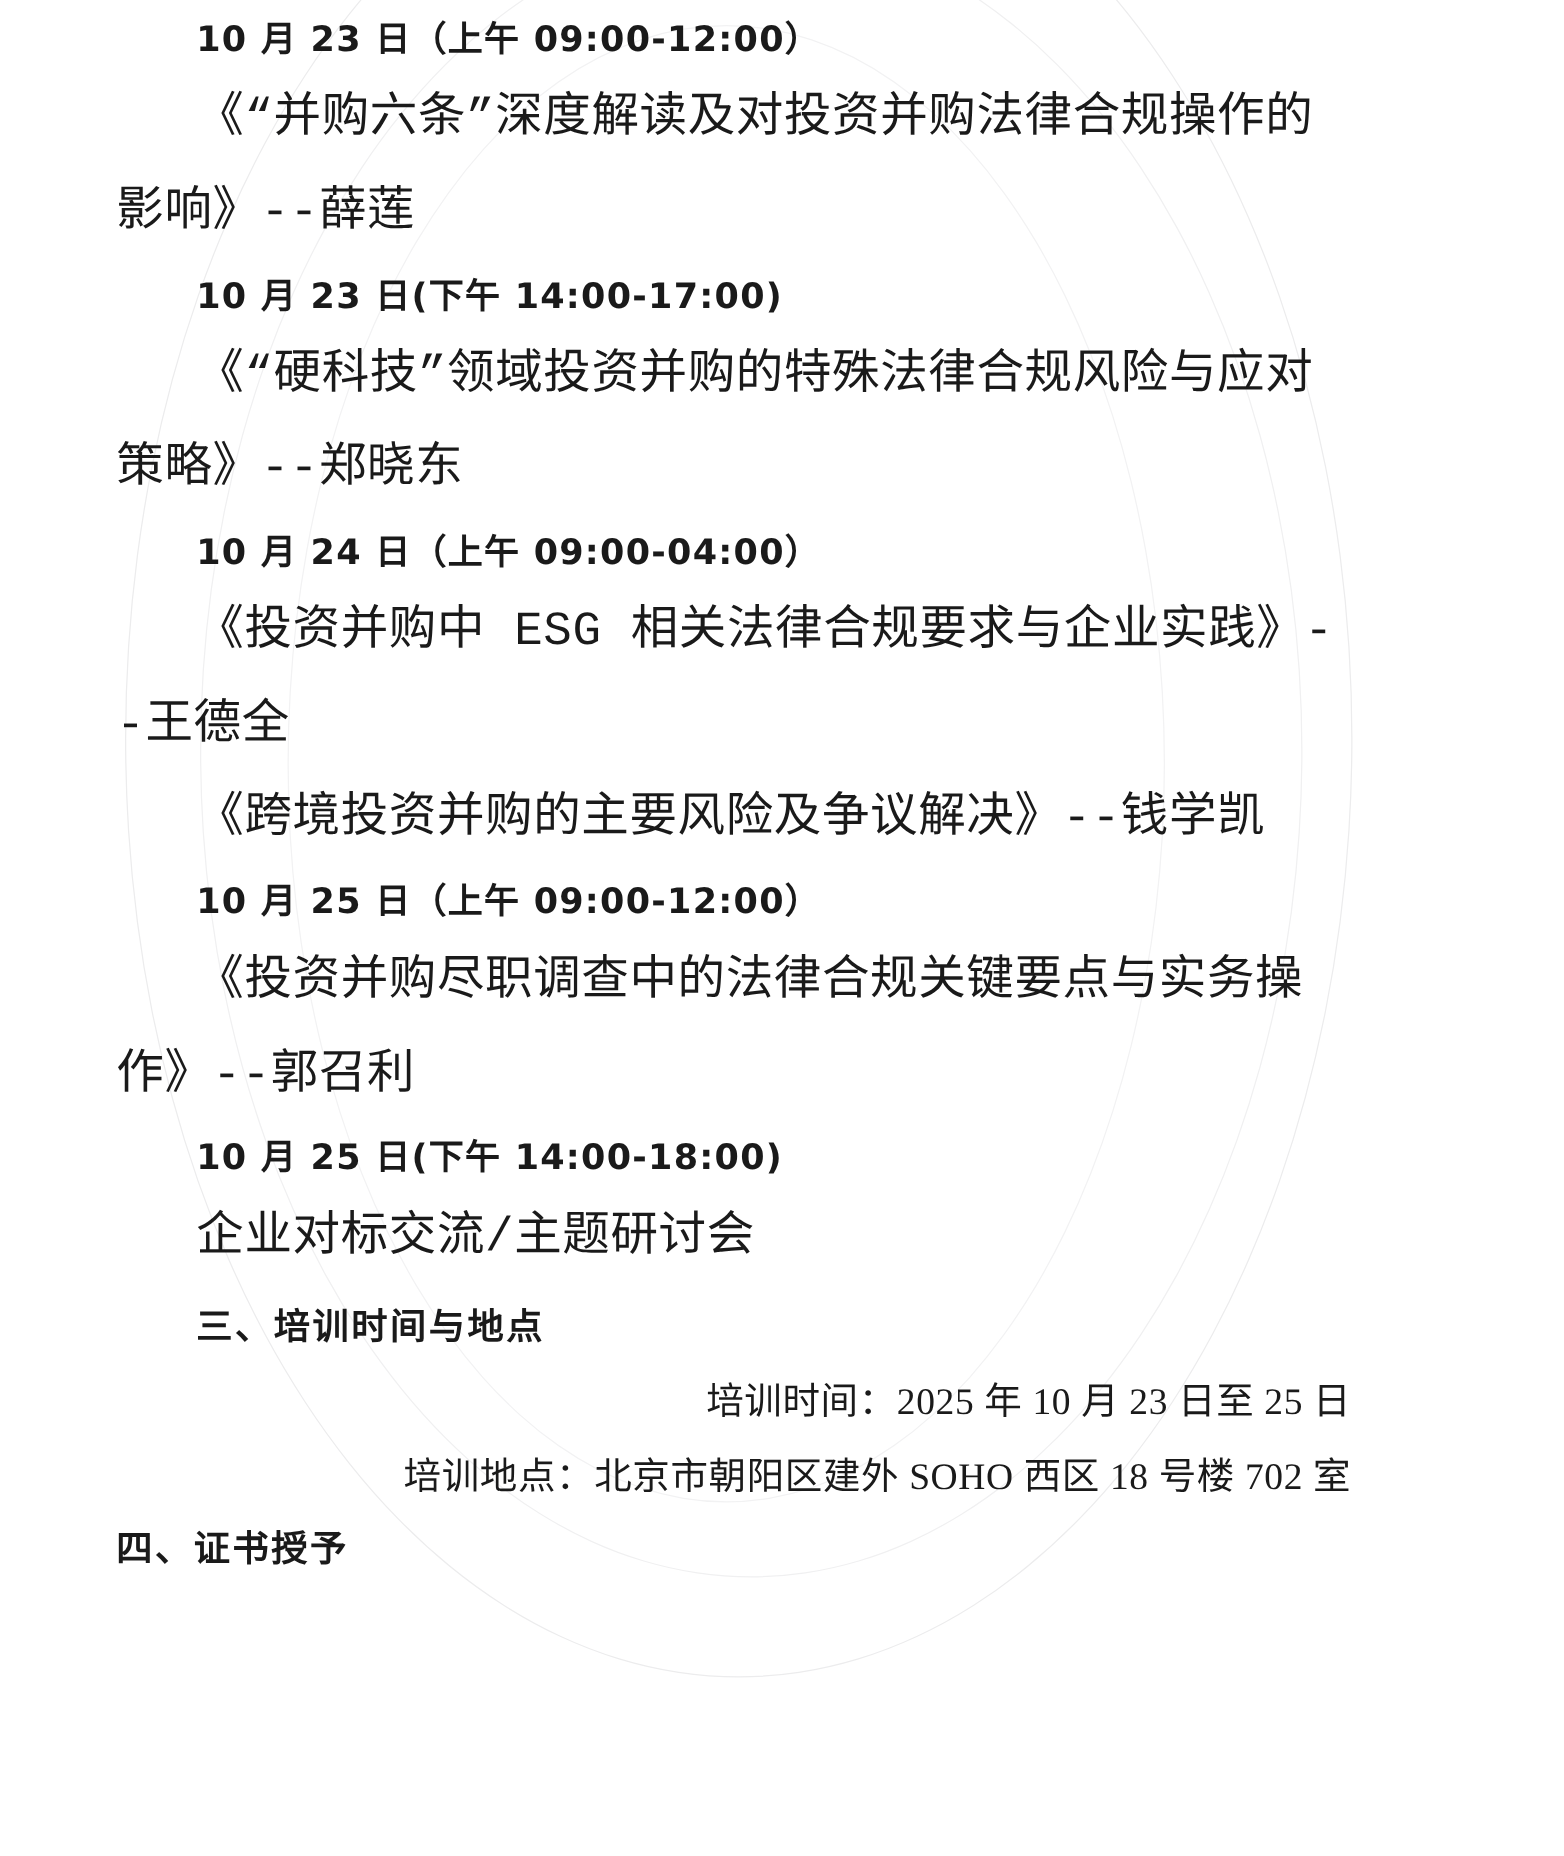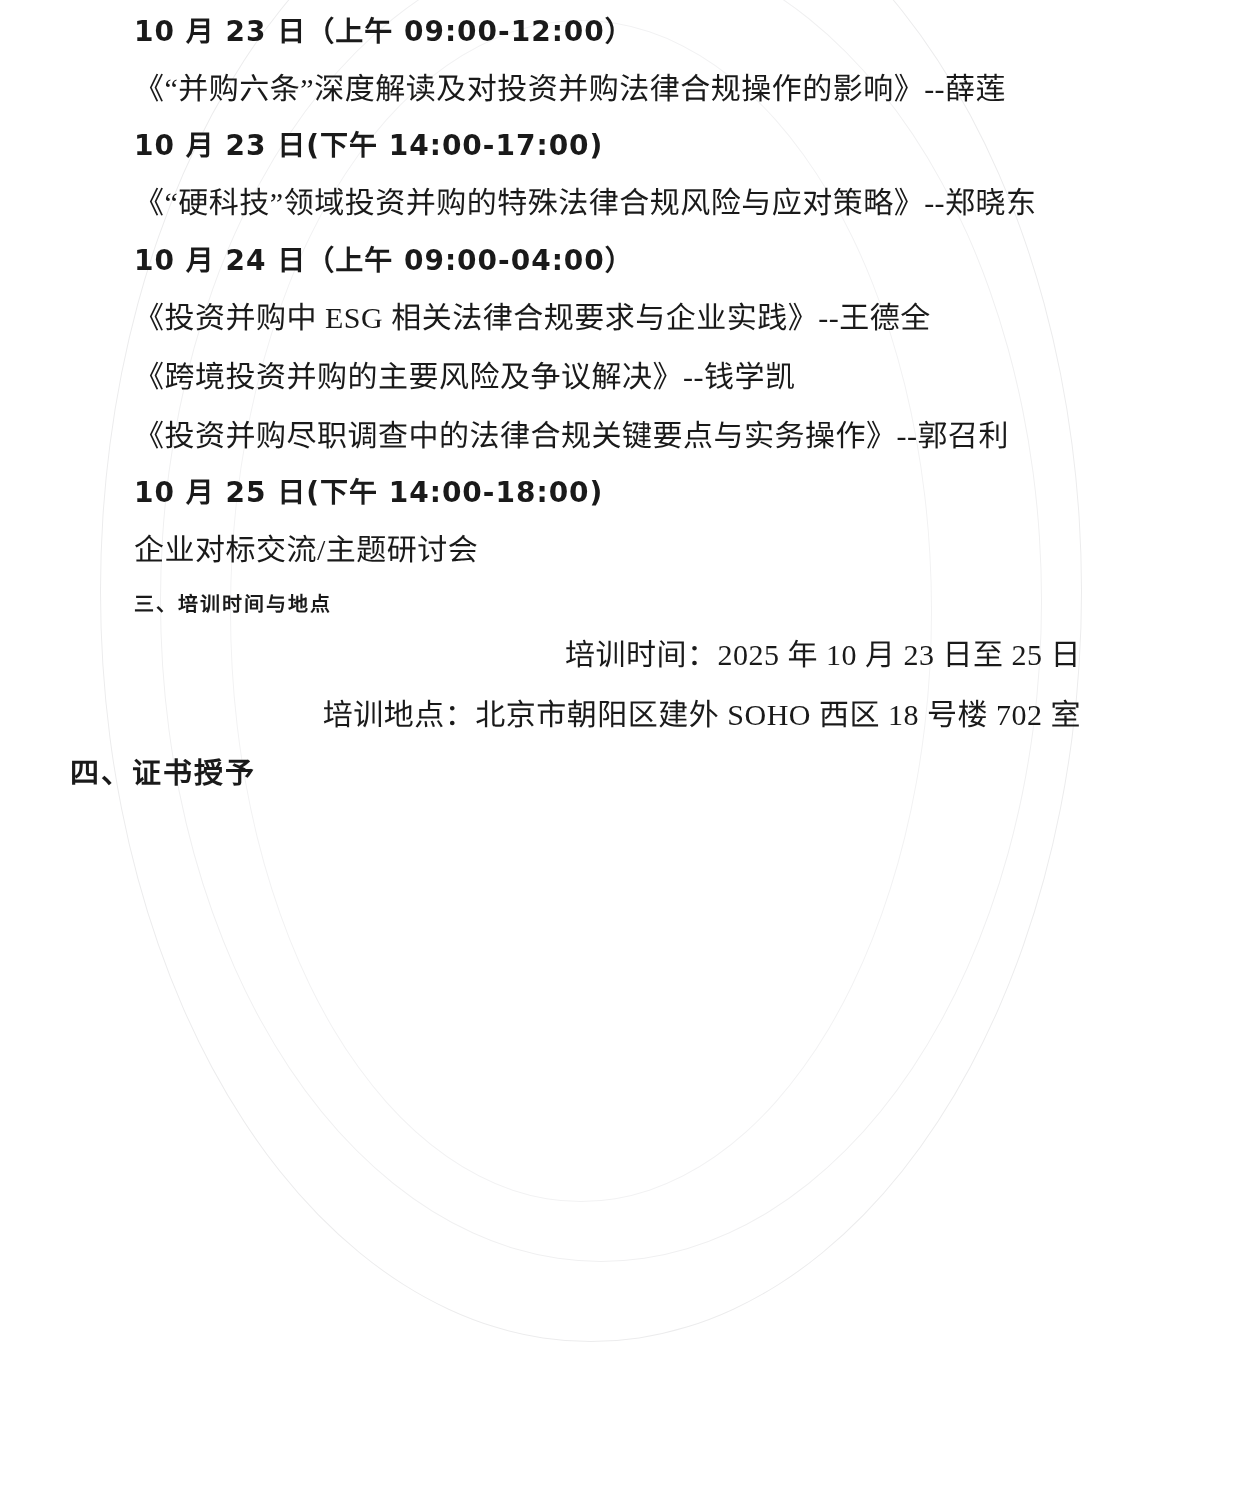--- a/index.html
+++ b/index.html
@@ -45,40 +45,42 @@
     height: 1180px;
     left: 230px;
     top: 20px;
     border-color: #f2f2f3;
   }
   .content {
     position: relative;
     z-index: 2;
     padding: 0 170px 0 70px;
     box-sizing: border-box;
+    margin-left: 23px;
   }
   .line {
-    font-size: 30px;
+    font-size: 38px;
     line-height: 1.97;
     letter-spacing: 0.5px;
     white-space: pre-wrap;
+    font-family: Liberation Mono, monospace;
   }
   .indent {
     text-indent: 64px;
   }
   .bold {
     font-weight: bold;
     font-family: "DejaVu Sans", "Liberation Sans", sans-serif;
     font-size: 28px;
     letter-spacing: 1px;
   }
   .heading {
     font-weight: bold;
     font-family: Liberation Sans, sans-serif;
-    font-size: 20px;
+    font-size: 29px;
     letter-spacing: 2px;
     text-indent: 64px;
   }
   .heading-nodent {
     font-weight: bold;
     font-family: Liberation Sans, sans-serif;
     font-size: 29px;
     letter-spacing: 2px;
   }
   .body-line {
@@ -105,20 +107,21 @@
     <div class="line indent">《“并购六条”深度解读及对投资并购法律合规操作的影响》--薛莲</div>
 
     <div class="line bold indent">10 月 23 日(下午 14:00-17:00)</div>
     <div class="line indent">《“硬科技”领域投资并购的特殊法律合规风险与应对策略》--郑晓东</div>
 
     <div class="line bold indent">10 月 24 日（上午 09:00-04:00）</div>
     <div class="line indent">《投资并购中 ESG 相关法律合规要求与企业实践》--王德全</div>
 
     <div class="line indent">《跨境投资并购的主要风险及争议解决》--钱学凯</div>
 
+    <div class="line bold indent">10 月 25 日（上午 09:00-12:00）</div>
     <div class="line indent">《投资并购尽职调查中的法律合规关键要点与实务操作》--郭召利</div>
 
     <div class="line bold indent">10 月 25 日(下午 14:00-18:00)</div>
     <div class="line indent">企业对标交流/主题研讨会</div>
 
     <div class="gap-sm"></div>
     <div class="line heading">三、培训时间与地点</div>
 
     <div class="body-line">培训时间：2025 年 10 月 23 日至 25 日</div>
     <div class="body-line">培训地点：北京市朝阳区建外 SOHO 西区 18 号楼 702 室</div>

